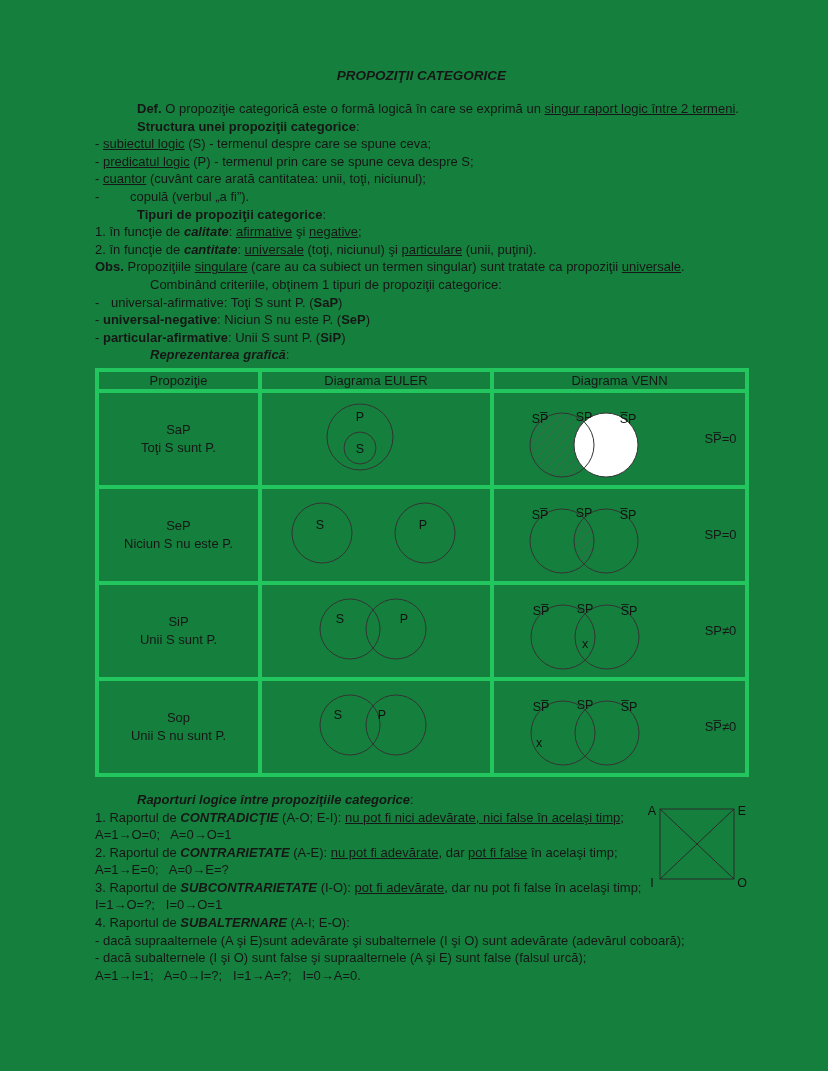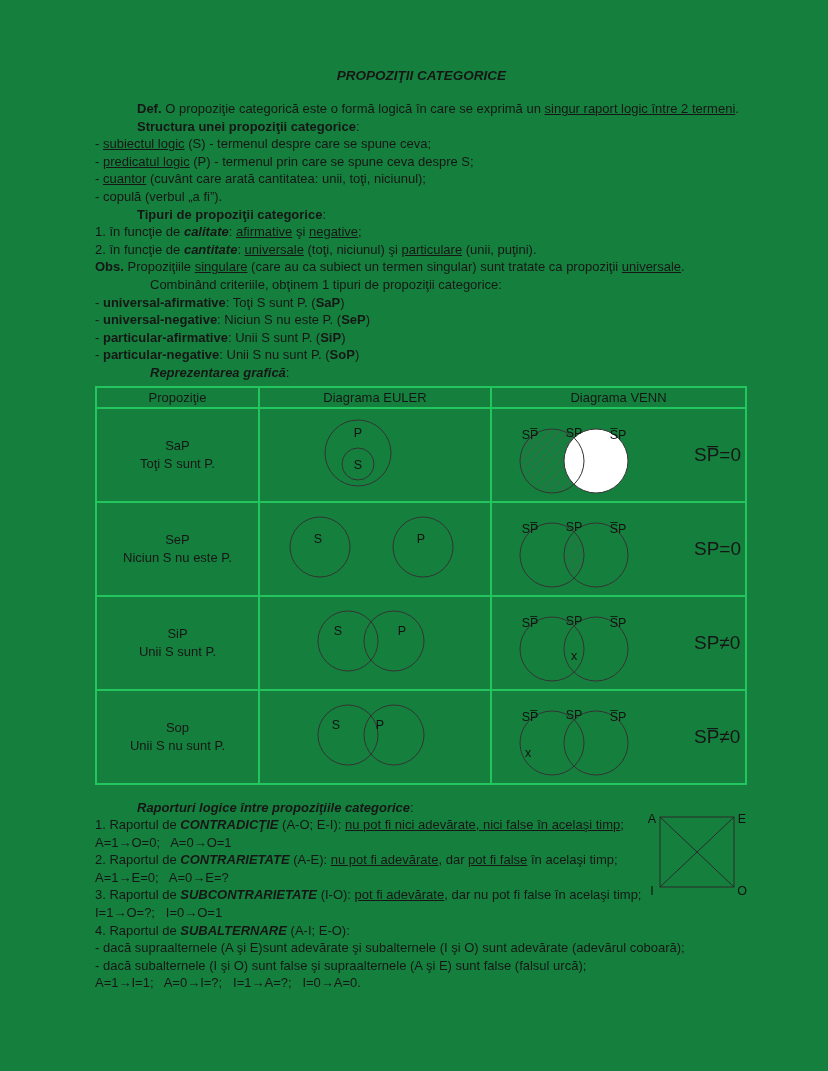--- a/index.html
+++ b/index.html
@@ -8,32 +8,32 @@
     width:828px; height:1071px; background:#15803d; position:relative;
     padding:68px 80px 0 95px;
     font-family:"Liberation Sans", sans-serif;
     font-size:13px; color:#161616;
   }
   .title { text-align:center; font-weight:bold; font-style:italic; font-size:13.5px; margin-bottom:17px; }
   .line { line-height:17.6px; white-space:pre-wrap; }
   .ind1 { padding-left:42px; }
   .ind2 { padding-left:55px; }
   table.rep { border-collapse:collapse; width:650px; margin-top:4px; table-layout:fixed; }
-  .rep th, .rep td { border:2px solid #22c55e; }
+  .rep th, .rep td { border:4px solid #22c55e; }
   .rep th { font-weight:normal; height:21px; text-align:center; font-size:13px; }
   .rep td { height:90px; text-align:center; vertical-align:middle; }
   .prop-cell div { line-height:18px; }
   .diagram-cell { padding:0; }
-  .venn-wrap { display:flex; align-items:center; gap:20px; }
+  .venn-wrap { display:flex; align-items:center; justify-content:center; gap:20px; }
   svg text { font-family:"Liberation Sans", sans-serif; font-size:12.5px; fill:#111; text-anchor:middle; }
   .oc { fill:none; stroke:#333; stroke-width:1; }
   .sq { fill:none; stroke:#2a2a2a; stroke-width:1; }
   .relations { position:relative; margin-top:14px; }
   .square { position:absolute; top:8px; right:-8px; }
-  .venn-note { font-size:19px;margin-left:32px; }
+  .venn-note { font-size:13px;margin-left:32px; }
 </style>
 </head>
 <body>
 
 <svg width="0" height="0" style="position:absolute" aria-hidden="true">
   <defs>
     <pattern id="hatch" patternUnits="userSpaceOnUse" width="7" height="7" patternTransform="rotate(45)">
       <line x1="0" y1="0" x2="0" y2="7" stroke="#555" stroke-width="1.2"></line>
     </pattern>
     <clipPath id="lensclip">
@@ -44,30 +44,29 @@
 
 <div class="page">
 
   <div class="title">PROPOZIŢII CATEGORICE</div>
 
   <div class="line ind1"><span style="font-weight: bold;">Def.</span><span> O propoziţie categorică este o formă logică în care se exprimă un </span><span style="text-decoration: underline;">singur raport logic între 2 termeni</span><span>.</span></div>
   <div class="line ind1"><span style="font-weight: bold;">Structura unei propoziţii categorice</span><span>:</span></div>
   <div class="line"><span>- </span><span style="text-decoration: underline;">subiectul logic</span><span> (S) - termenul despre care se spune ceva;</span></div>
   <div class="line"><span>- </span><span style="text-decoration: underline;">predicatul logic</span><span> (P) - termenul prin care se spune ceva despre S;</span></div>
   <div class="line"><span>- </span><span style="text-decoration: underline;">cuantor</span><span> (cuvânt care arată cantitatea: unii, toţi, niciunul);</span></div>
-  <div class="line"><span>- </span><span style="">copulă</span><span> (verbul „a fi”).</span></div>
+  <div class="line"><span>- </span><span style=" margin-left: 27px;">copulă</span><span> (verbul „a fi”).</span></div>
   <div class="line ind1"><span style="font-weight: bold;">Tipuri de propoziţii categorice</span><span>:</span></div>
   <div class="line"><span>1. în funcţie de </span><span style="font-weight: bold; font-style: italic;">calitate</span><span>: </span><span style="text-decoration: underline;">afirmative</span><span> şi </span><span style="text-decoration: underline;">negative</span><span>;</span></div>
   <div class="line"><span>2. în funcţie de </span><span style="font-weight: bold; font-style: italic;">cantitate</span><span>: </span><span style="text-decoration: underline;">universale</span><span> (toţi, niciunul) şi </span><span style="text-decoration: underline;">particulare</span><span> (unii, puţini).</span></div>
   <div class="line"><span style="font-weight: bold;">Obs.</span><span> Propoziţiile </span><span style="text-decoration: underline;">singulare</span><span> (care au ca subiect un termen singular) sunt tratate ca propoziţii </span><span style="text-decoration: underline;">universale</span><span>.</span></div>
   <div class="line ind2"><span>Combinând criteriile, obţinem 1 tipuri de propoziţii categorice:</span></div>
-  <div class="line"><span>- </span><span style="font-weight: bold;">universal-afirmative</span><span>: Toţi S sunt P. (</span><span style="font-weight: bold;">SaP</span><span>)</span></div>
+  <div class="line"><span>- </span><span style="font-weight: normal; margin-left: 8px;">universal-afirmative</span><span>: Toţi S sunt P. (</span><span style="font-weight: bold;">SaP</span><span>)</span></div>
   <div class="line"><span>- </span><span style="font-weight: bold;">universal-negative</span><span>: Niciun S nu este P. (</span><span style="font-weight: bold;">SeP</span><span>)</span></div>
   <div class="line"><span>- </span><span style="font-weight: bold;">particular-afirmative</span><span>: Unii S sunt P. (</span><span style="font-weight: bold;">SiP</span><span>)</span></div>
-  <div class="line"><span>- </span><span style="font-weight: bold;">particular-negative</span><span>: Unii S nu sunt P. (</span><span style="font-weight: bold;">SoP</span><span>)</span></div>
   <div class="line ind2"><span style="font-weight: bold; font-style: italic;">Reprezentarea grafică</span><span>:</span></div>
 
   <table class="rep">
     <colgroup>
         <col style="width:163px">
         <col style="width:232px">
         <col style="width:255px">
       </colgroup>
     <thead>
       <tr>

